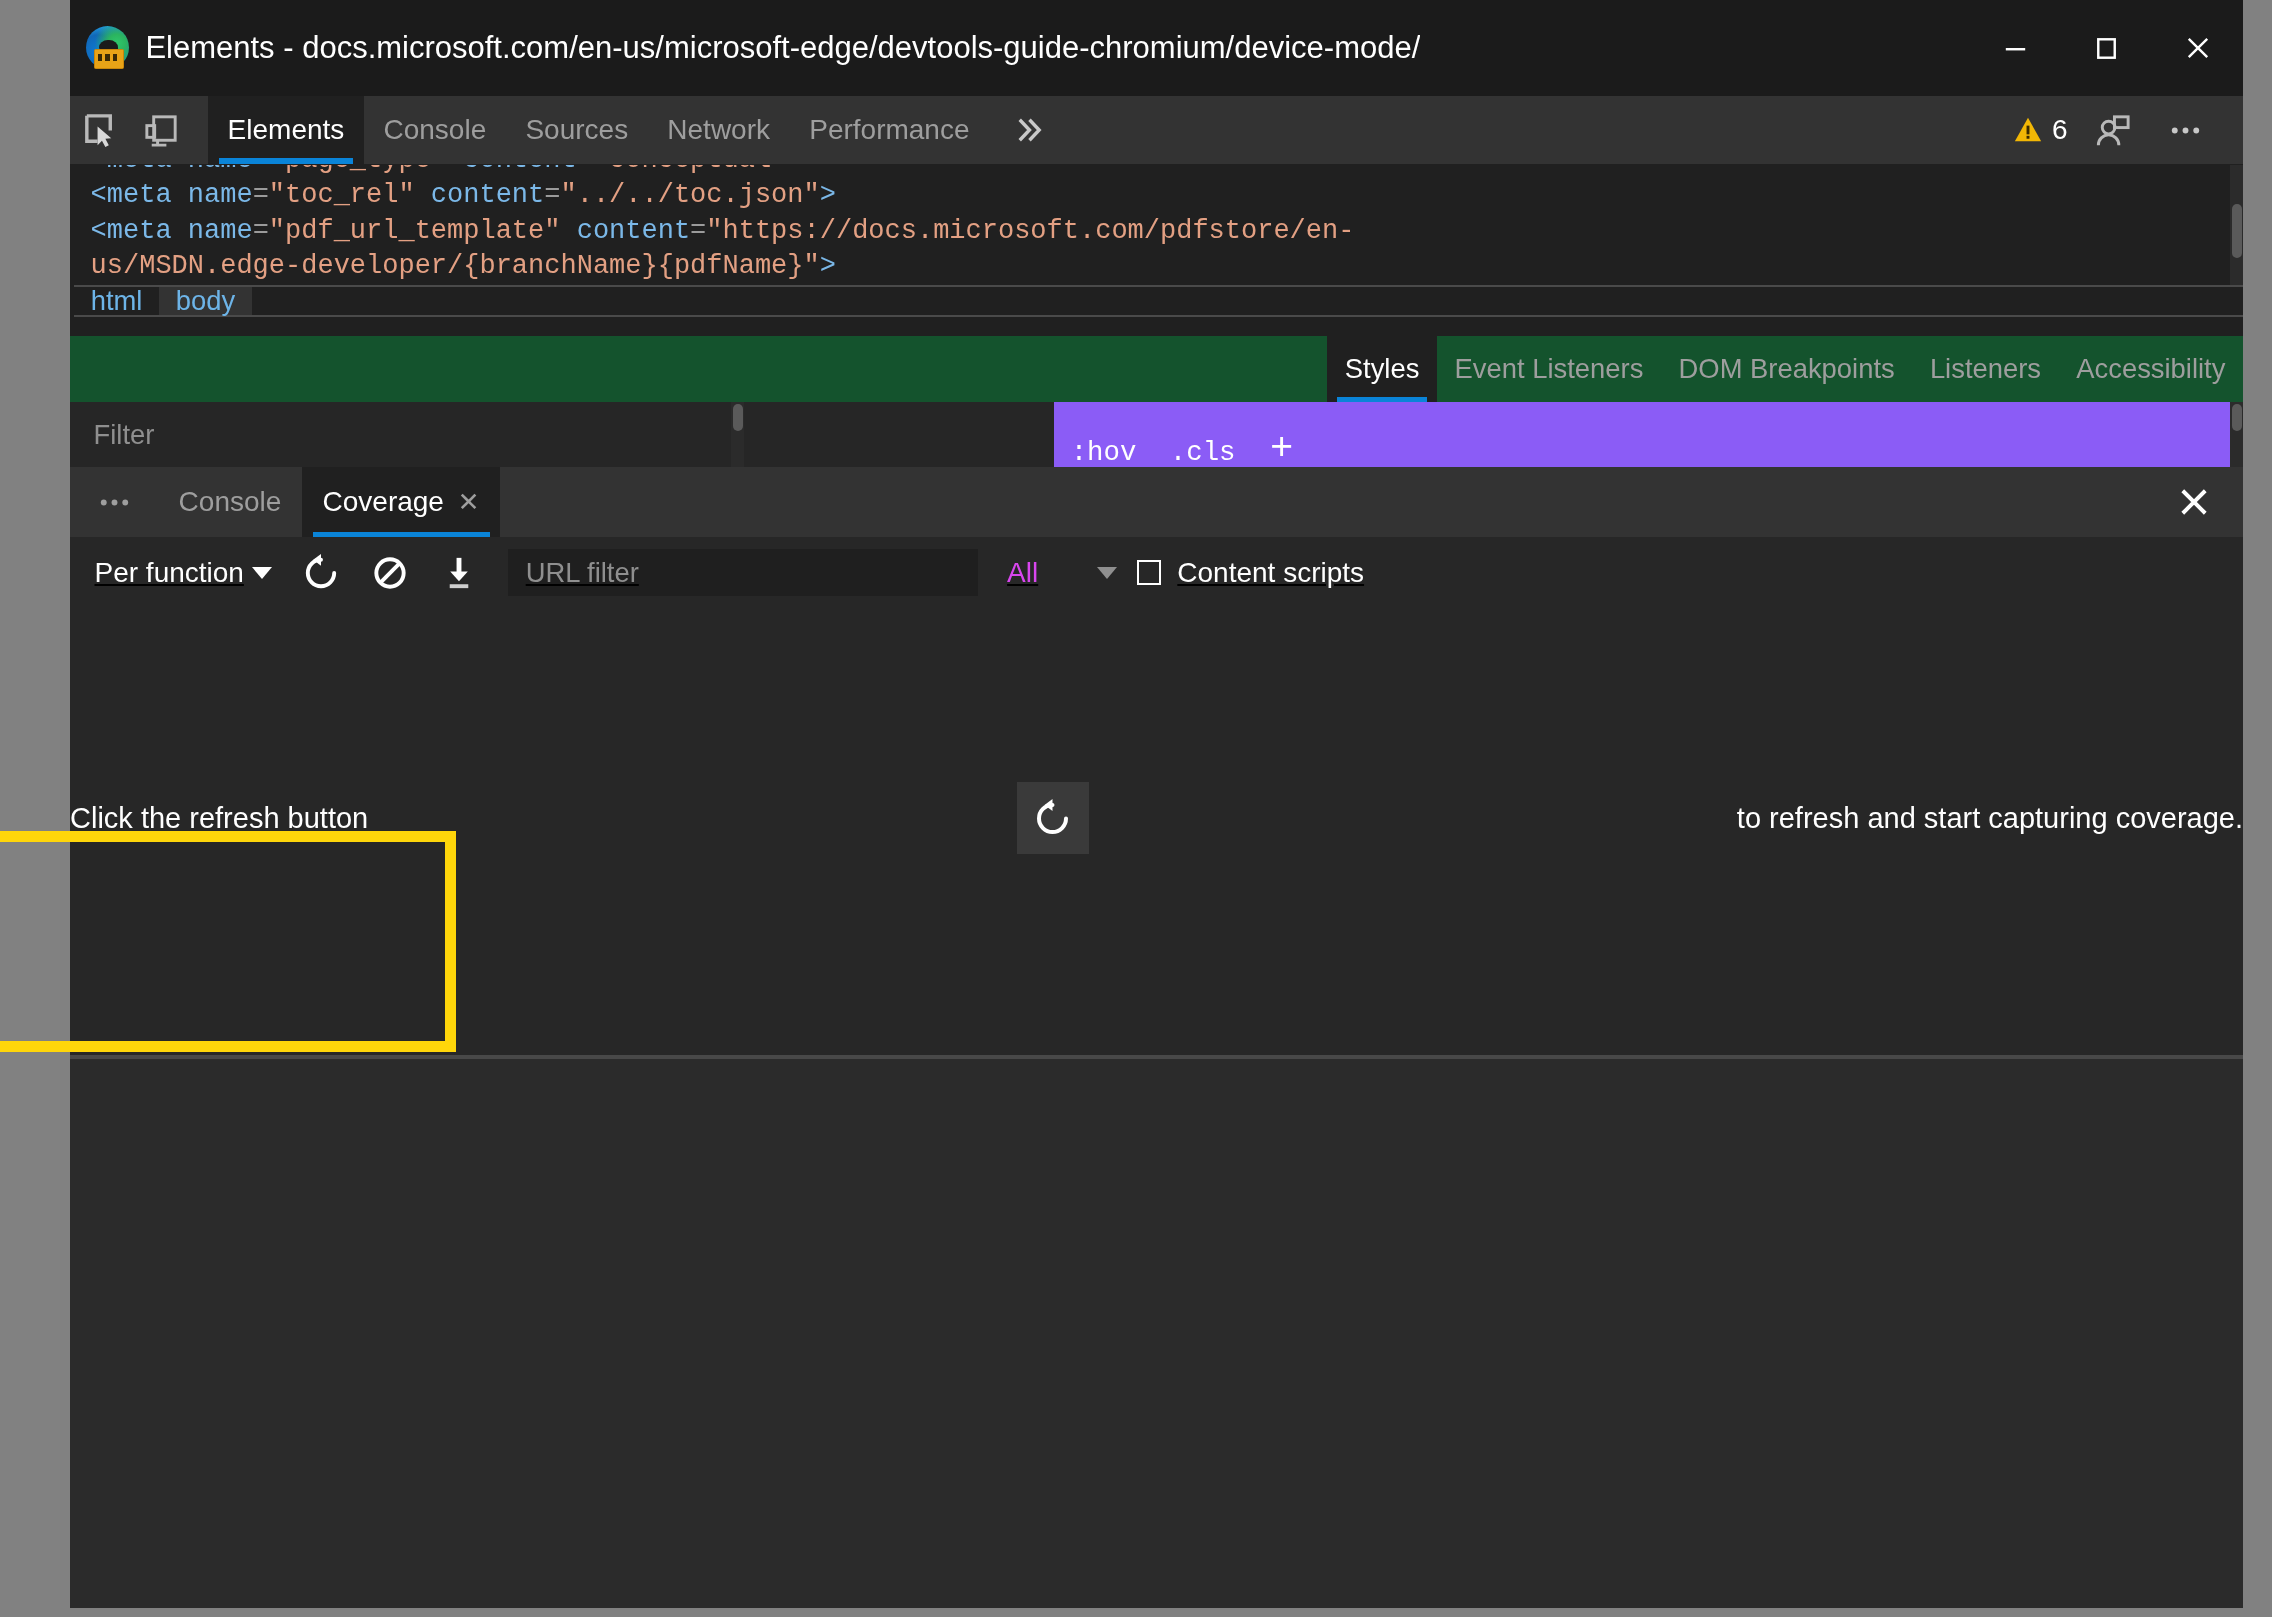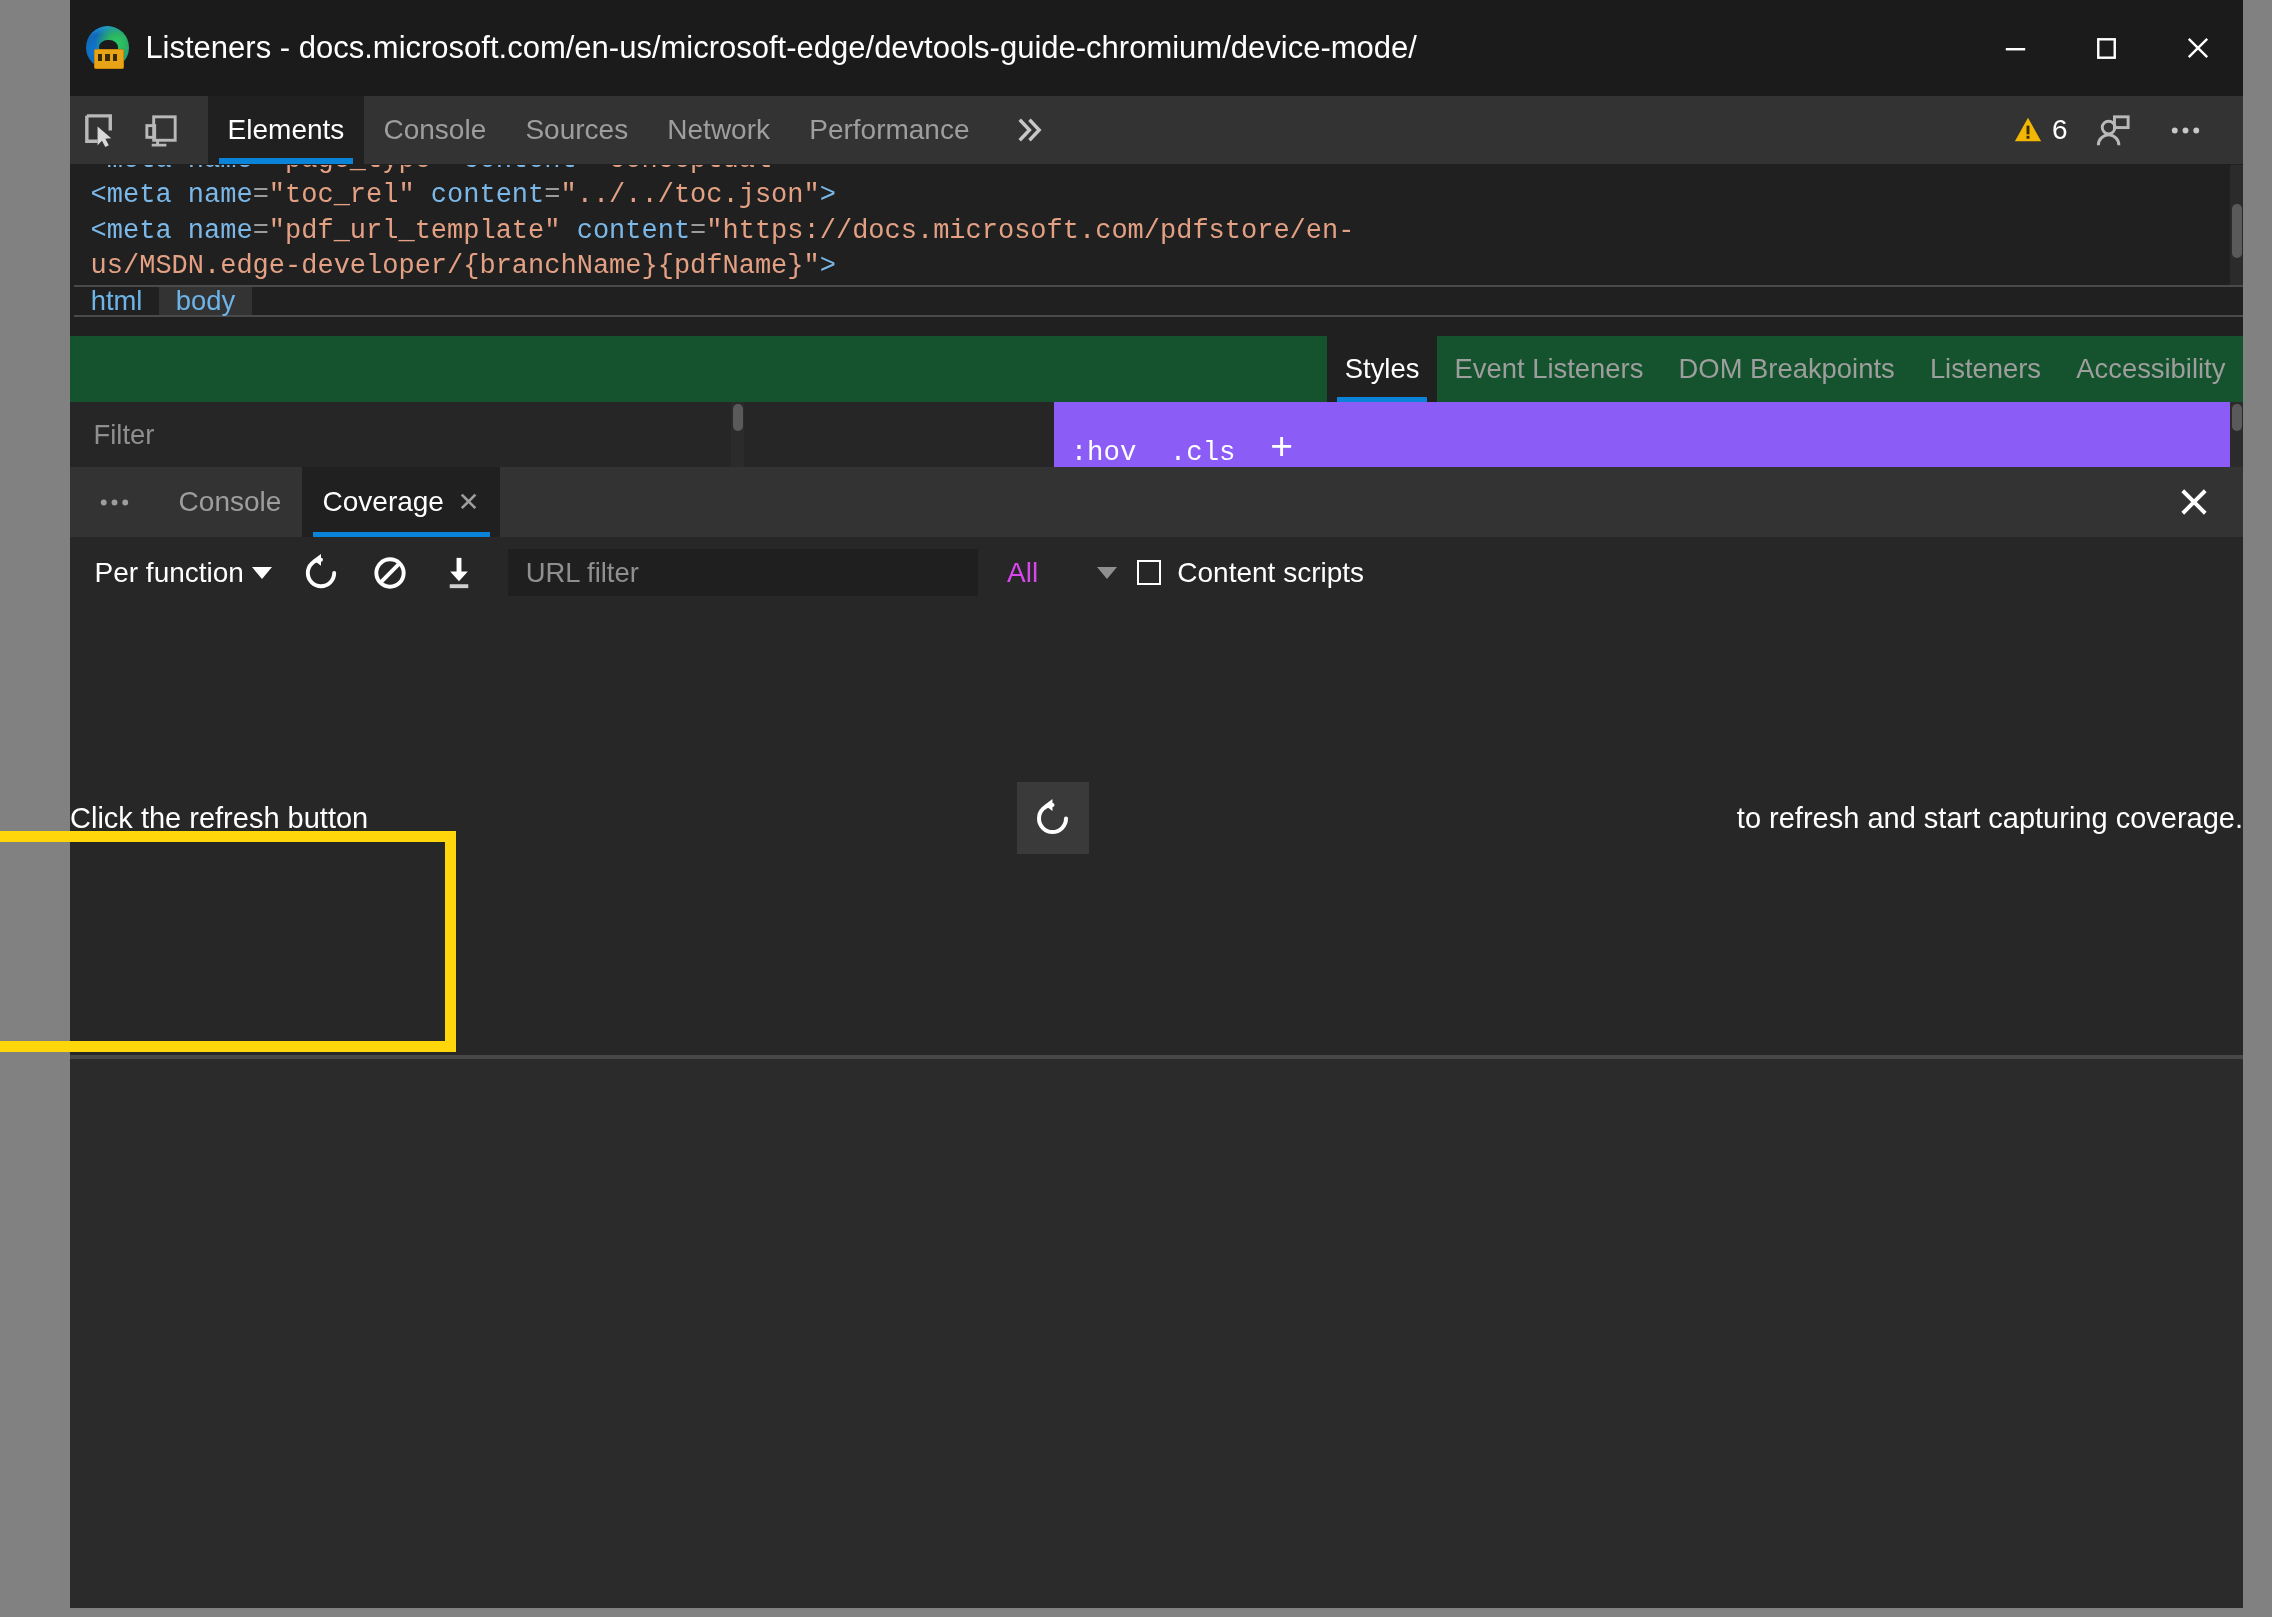--- a/index.html
+++ b/index.html
@@ -213,21 +213,21 @@
   #drawer-close {
     margin-left: auto; width: 98px;
     display: flex; align-items: center; justify-content: center;
   }
 
   
   #cov-toolbar {
     position: absolute; left: 0; top: 537px;
     width: 100%; height: 71px;
     background: #272727;
-    display: flex; align-items: center;
+    display: flex; align-items: center; text-decoration: underline;
   }
   #cov-mode {
     display: flex; align-items: center; gap: 7.8px;
     padding: 0 14.7px 0 24.5px;
     color: #ffffff; font-size: 28px; white-space: nowrap;
   }
   .caret-dn {
     width: 0; height: 0;
     border-left: 10.8px solid transparent;
     border-right: 10.8px solid transparent;
@@ -296,21 +296,21 @@
 </head>
 <body>
 
 <div id="window">
 
   <div id="titlebar">
     <div id="edge-logo">
       <div class="swirl"></div>
       <div class="badge"></div>
     </div>
-    <div id="title-text">Listeners - docs.microsoft.com/en-us/microsoft-edge/devtools-guide-chromium/device-mode/</div>
+    <div id="title-text">Elements - docs.microsoft.com/en-us/microsoft-edge/devtools-guide-chromium/device-mode/</div>
     <div id="window-controls">
       <div class="wc">
         <svg width="31" height="31" viewBox="0 0 64 64">
             <rect x="12" y="31" width="40" height="5" fill="#fff"></rect>
           </svg>
       </div>
       <div class="wc">
         <svg width="31" height="31" viewBox="0 0 64 64">
             <rect x="15" y="13" width="34" height="38" fill="none" stroke="#fff" stroke-width="5"></rect>
           </svg>

